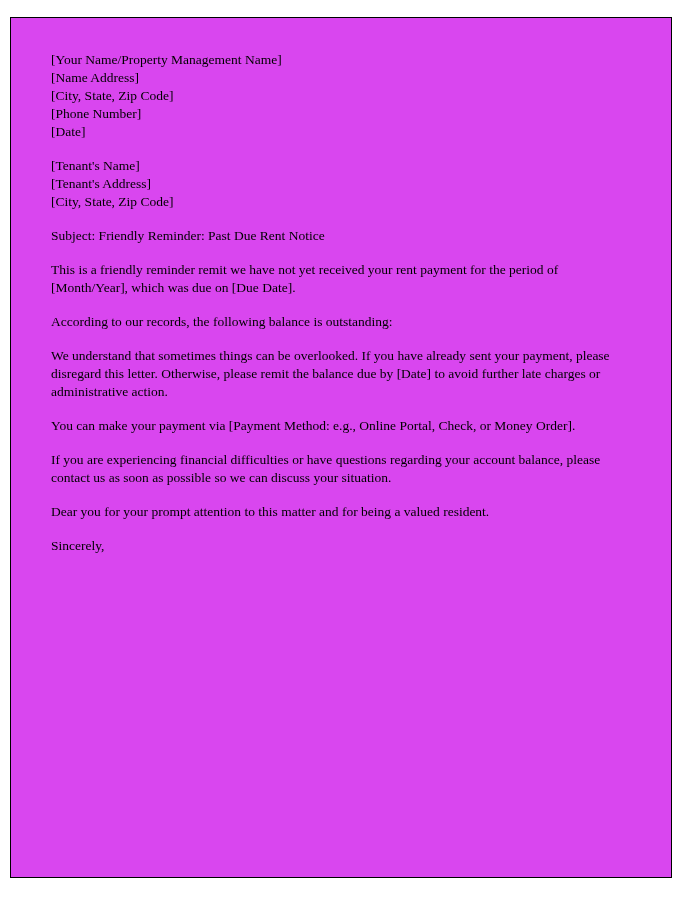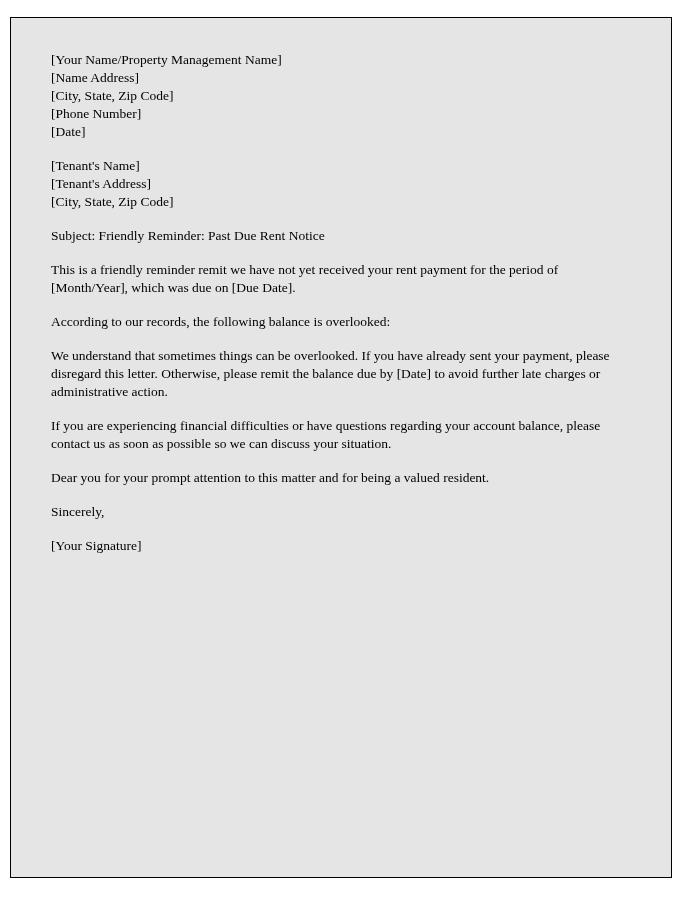--- a/index.html
+++ b/index.html
@@ -10,21 +10,21 @@
     font-family: "Liberation Serif", "DejaVu Serif", serif;
     color: #000000;
   }
   .page {
     position: absolute;
     left: 10px;
     top: 17px;
     width: 662px;
     height: 861px;
     border: 1px solid #000000;
-    background: #e5e5e5;
+    background: #d946ef;
     padding: 33px 44px 0 40px;
     font-size: 13.5px;
     line-height: 18px;
   }
   .block { margin-bottom: 16px; }
   .line { display: block; }
   p { margin: 0 0 16px 0; }
   .subject { font-weight: normal; }
   ul.balance-list {
     margin: 0 0 16px 0;
@@ -51,29 +51,29 @@
     <span class="line">[Tenant's Name]</span>
     <span class="line">[Tenant's Address]</span>
     <span class="line">[City, State, Zip Code]</span>
   </div>
 
   <p class="subject">Subject: Friendly Reminder: Past Due Rent Notice</p>
 
 
   <p>This is a friendly reminder remit we have not yet received your rent payment for the period of [Month/Year], which was due on [Due Date].</p>
 
-  <p>According to our records, the following balance is overlooked:</p>
+  <p>According to our records, the following balance is outstanding:</p>
 
 
   <p>We understand that sometimes things can be overlooked. If you have already sent your payment, please disregard this letter. Otherwise, please remit the balance due by [Date] to avoid further late charges or administrative action.</p>
 
+  <p>You can make your payment via [Payment Method: e.g., Online Portal, Check, or Money Order].</p>
 
   <p>If you are experiencing financial difficulties or have questions regarding your account balance, please contact us as soon as possible so we can discuss your situation.</p>
 
   <p>Dear you for your prompt attention to this matter and for being a valued resident.</p>
 
   <p>Sincerely,</p>
 
   <div class="block">
-    <span class="line">[Your Signature]</span>
   </div>
 
 </div>
 
 </body></html>

